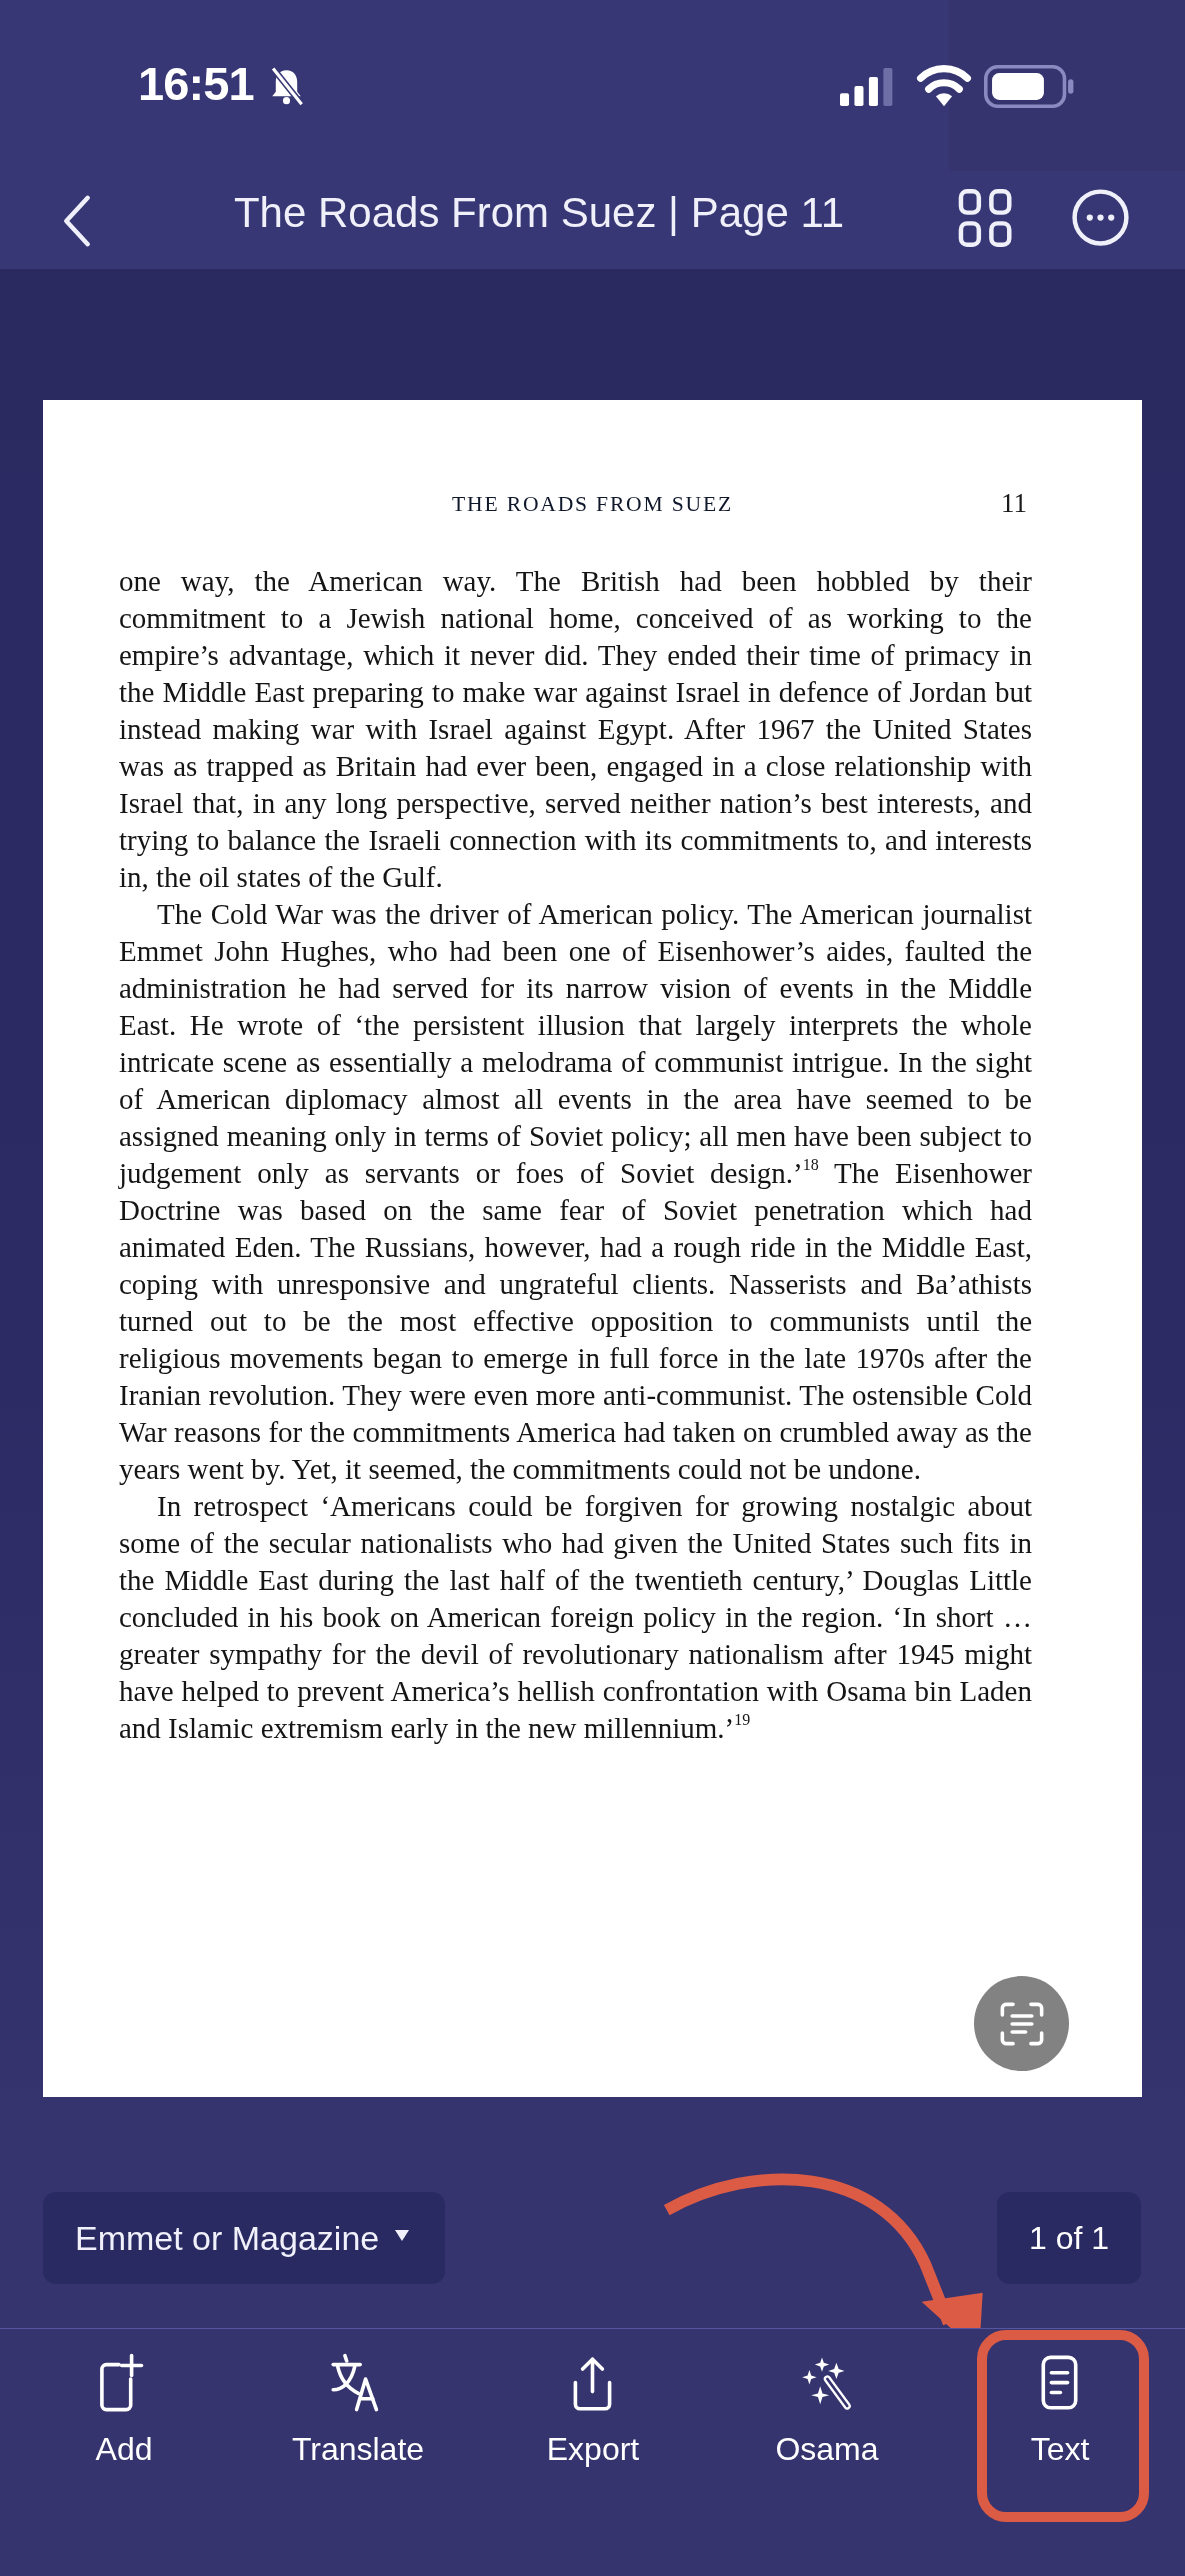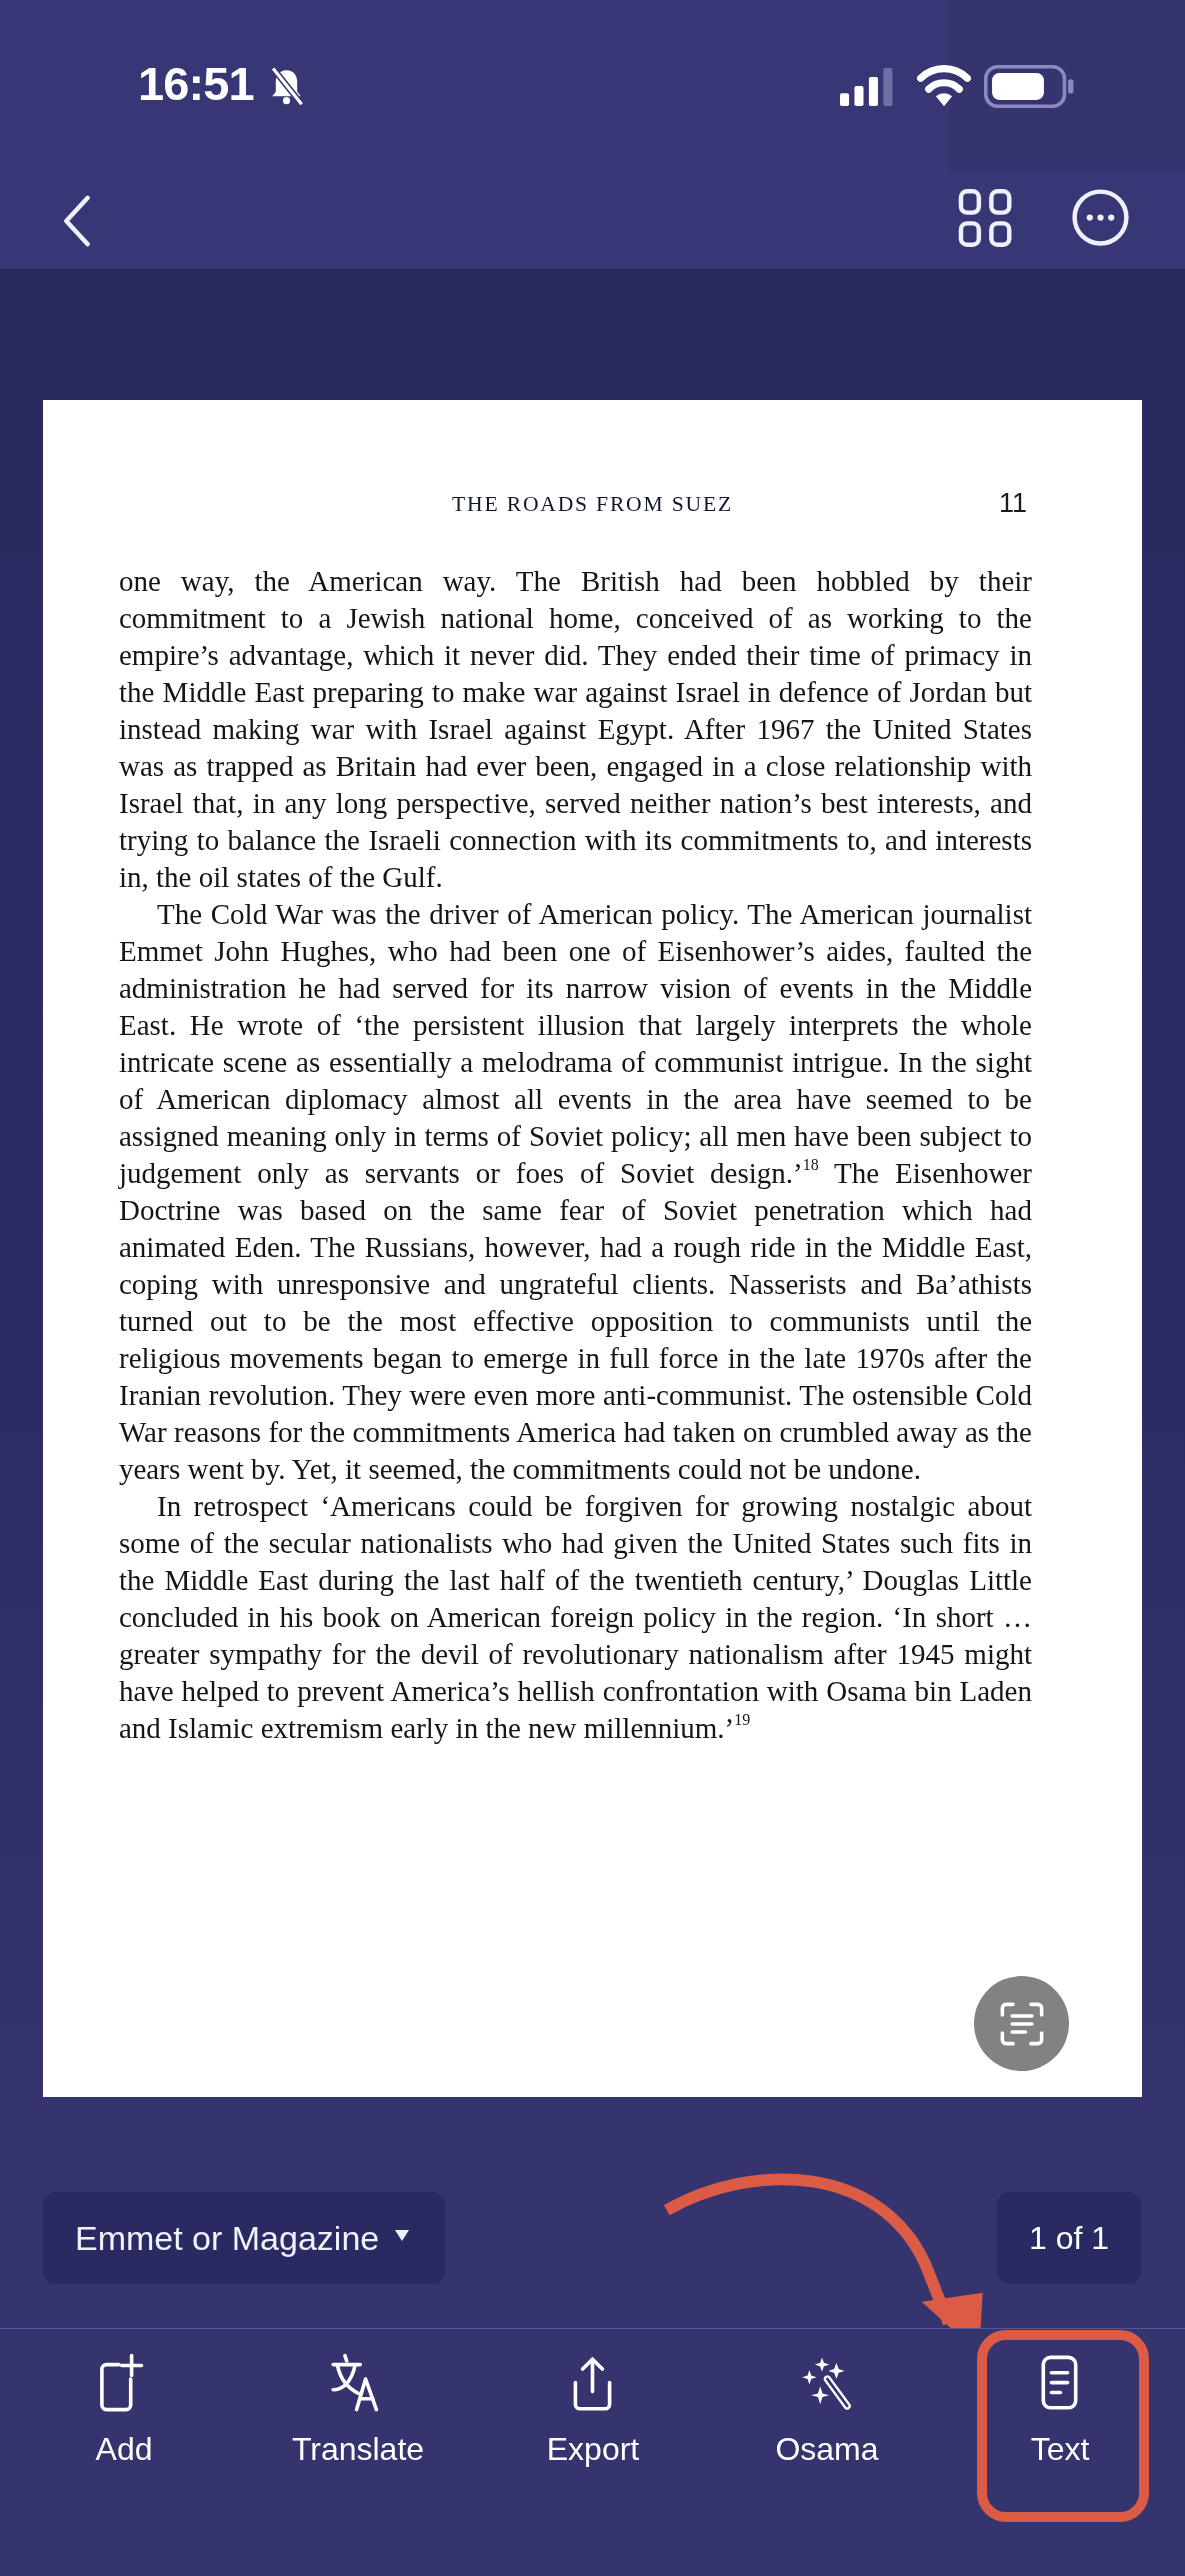--- a/index.html
+++ b/index.html
@@ -22,21 +22,21 @@
   .nav-bar { position: absolute; left: 0; top: 171px; width: 1186px; height: 99px; background: #373775; }
   .back-button { position: absolute; left: 52px; top: 14.4px; width: 50px; height: 72px; cursor: pointer; }
   .nav-title { position: absolute; left: 162px; top: 18px; width: 754px; text-align: center; font-size: 42px; color: #f0f0fa; white-space: nowrap; }
   .grid-button { position: absolute; left: 952px; top: 12.6px; width: 68px; height: 68px; cursor: pointer; }
   .more-button { position: absolute; left: 1063px; top: 9px; width: 75px; height: 75px; cursor: pointer; }
 
   
   .viewer { position: absolute; left: 0; top: 269px; width: 1186px; height: 1877px; background: linear-gradient(#2a2a61 0%, #2c2b64 60%, #35346f 100%); }
   .page { position: absolute; left: 43px; top: 131px; width: 1099px; height: 1697px; background: #ffffff; }
   .running-head { position: absolute; left: 0; top: 92px; width: 1099px; text-align: center; font-family: "Liberation Serif", "DejaVu Serif", serif; font-size: 21.6px; letter-spacing: 1.8px; color: #0f172a; }
-  .page-number { position: absolute; right: 115px; top: 88px; font-family: Liberation Sans, sans-serif; font-size: 27px; color: #1a1a1a; }
+  .page-number { position: absolute; right: 115px; top: 88px; font-family: Liberation Serif, serif; font-size: 27px; color: #1a1a1a; }
   .page-body { position: absolute; left: 76px; top: 163px; width: 913px; font-family: "Liberation Serif", "DejaVu Serif", serif; font-size: 29px; line-height: 37px; color: #151515; text-align: justify; hyphens: manual; }
   .page-body p { text-indent: 0; }
   .page-body p.indent { text-indent: 38px; }
   .page-body sup { font-size: 16px; vertical-align: 12.6px; line-height: 0; }
   .scan-text-button { position: absolute; left: 974px; top: 1976px; width: 95px; height: 95px; border-radius: 50%; background: #828282; cursor: pointer; }
   .scan-text-button svg { position: absolute; left: 22.5px; top: 22.5px; width: 50px; height: 50px; }
 
   
   .doc-type-select { position: absolute; left: 43px; top: 2192px; width: 402px; height: 92px; background: #2a2a62; border-radius: 12.6px; cursor: pointer; }
   .doc-type-label { position: absolute; left: 32px; top: 27px; font-size: 34px; color: #f1f1fb; white-space: nowrap; }
@@ -85,20 +85,21 @@
     <rect x="94" y="16" width="6" height="16" rx="3" fill="#8a8ac0"></rect>
   </svg>
 </div>
 
 <div class="nav-bar">
   <div class="back-button">
     <svg viewBox="0 0 56 80" width="50" height="72">
       <polyline points="40,14 16,40 40,66" fill="none" stroke="#f0f0fa" stroke-width="5" stroke-linecap="round" stroke-linejoin="round"></polyline>
     </svg>
   </div>
+  <div class="nav-title">The Roads From Suez | Page 11</div>
   <div class="grid-button">
     <svg viewBox="0 0 76 76" width="68" height="68">
       <rect x="10" y="8" width="20" height="24" rx="7" fill="none" stroke="#f0f0fa" stroke-width="5"></rect>
       <rect x="44" y="8" width="20" height="24" rx="7" fill="none" stroke="#f0f0fa" stroke-width="5"></rect>
       <rect x="10" y="44" width="20" height="24" rx="7" fill="none" stroke="#f0f0fa" stroke-width="5"></rect>
       <rect x="44" y="44" width="20" height="24" rx="7" fill="none" stroke="#f0f0fa" stroke-width="5"></rect>
     </svg>
   </div>
   <div class="more-button">
     <svg viewBox="0 0 84 84" width="75" height="75">

